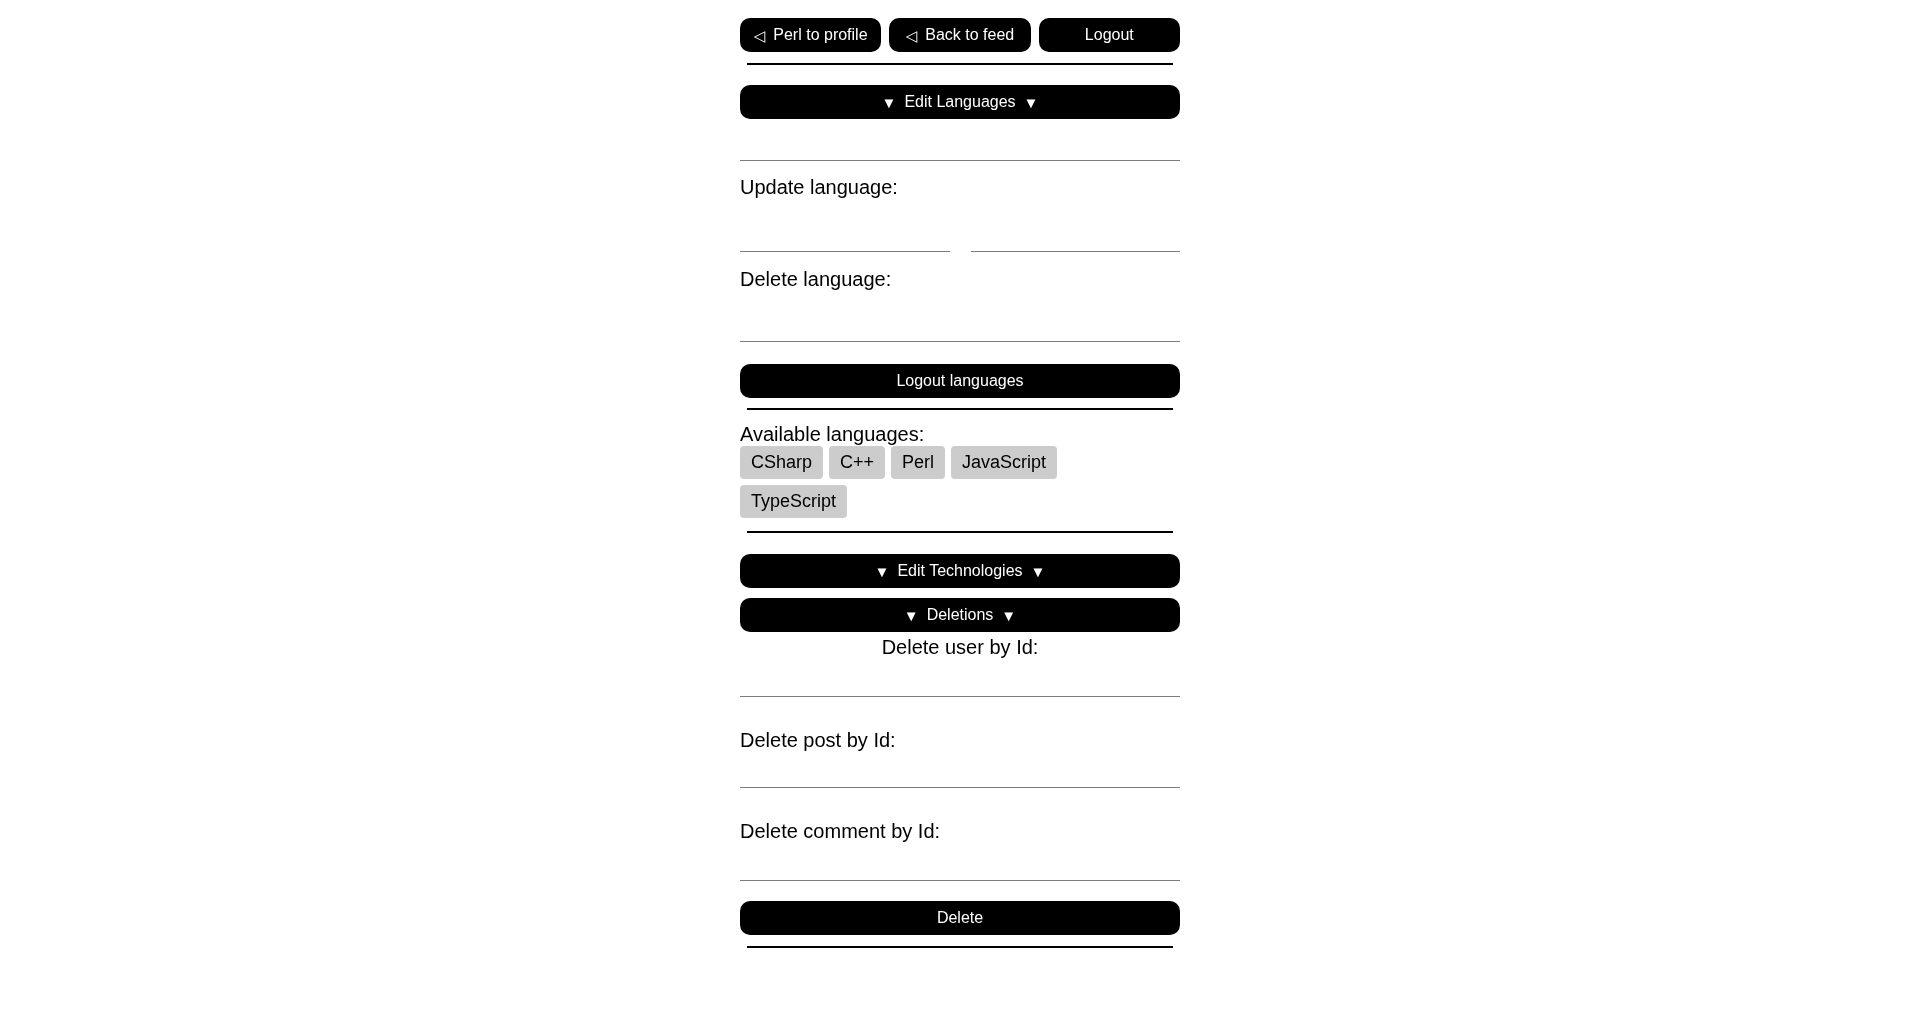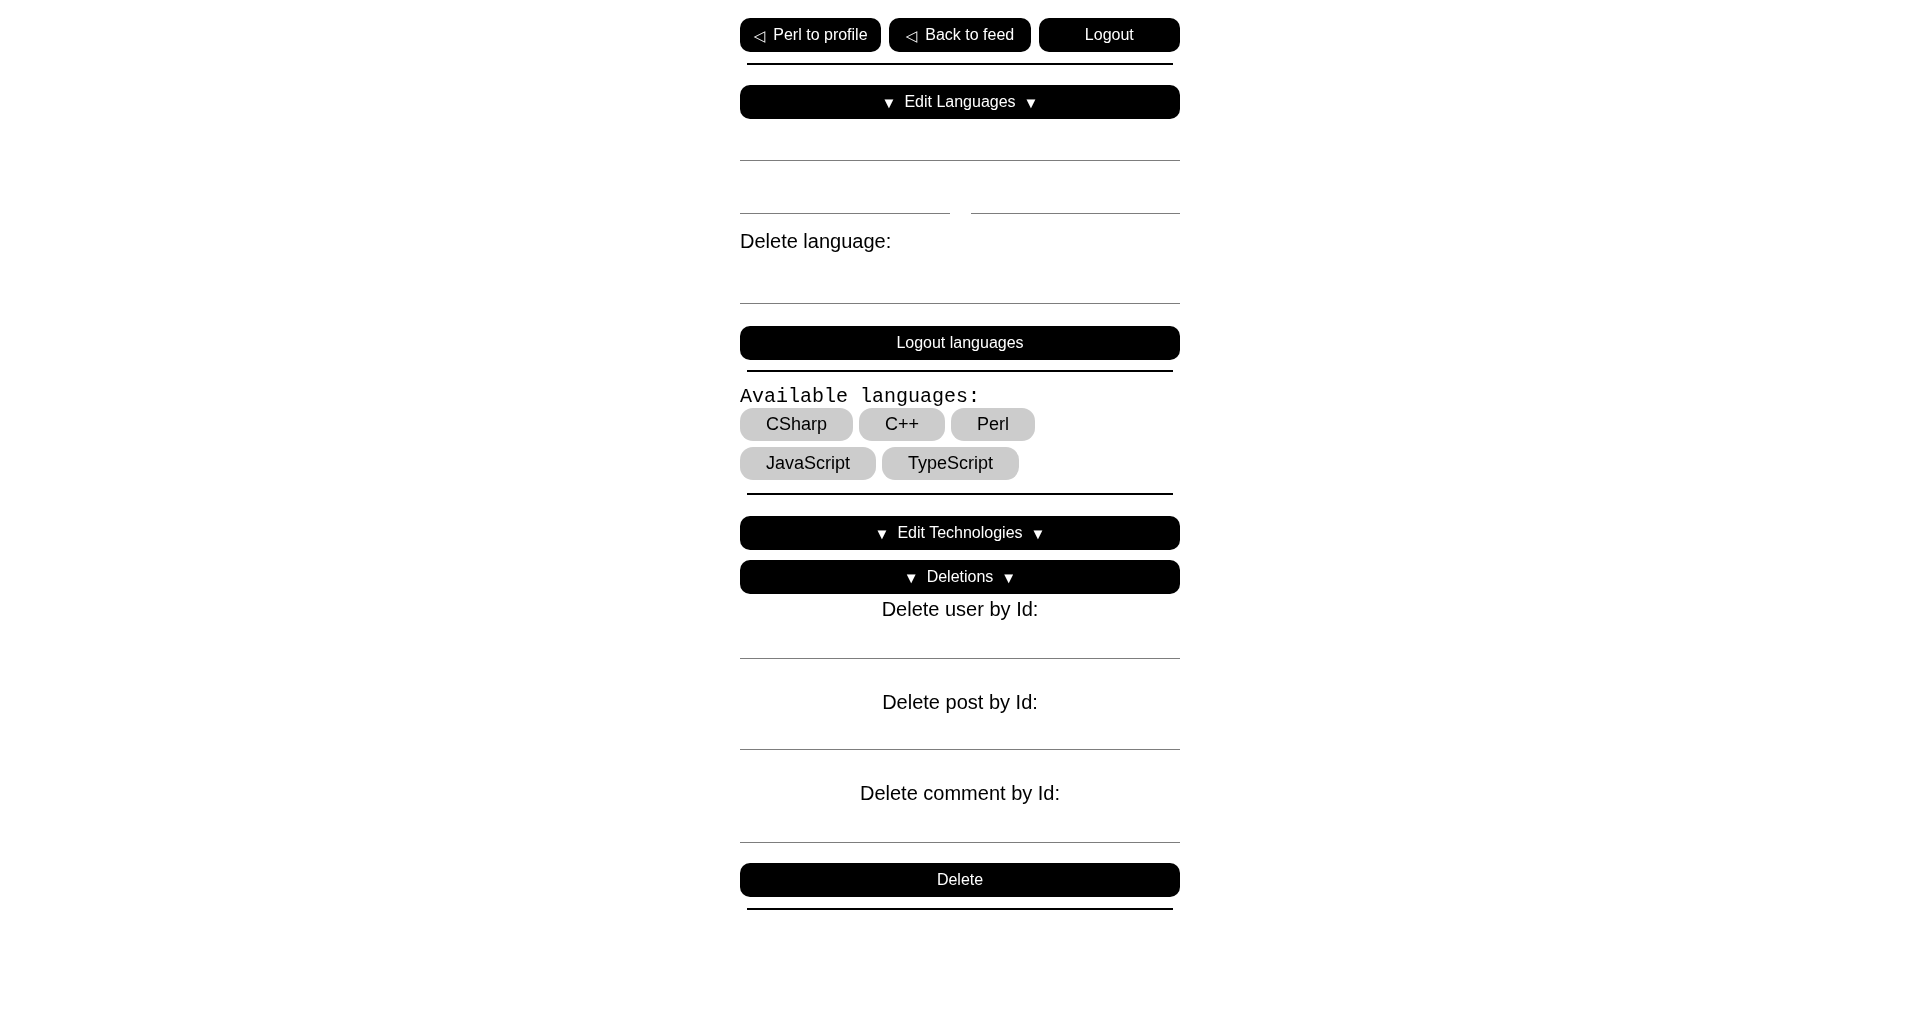--- a/index.html
+++ b/index.html
@@ -54,22 +54,22 @@
   .divider.after-tags  { margin-top: 13px; margin-bottom: 21px; }
   .divider.bottom      { margin-top: 11px; }
   
   .field-label {
     font-size: 20px;
     line-height: 23px;
     margin-top: 15px;
   }
   .field-label.mt16 { margin-top: 16px; }
   .field-label.mt18 { margin-top: 4px; text-align: center; }
-  .field-label.mt32 { margin-top: 32px; text-align: center; }
-  .field-label.mt13 { margin-top: 13px; font-family: Liberation Mono, monospace; }
+  .field-label.mt32 { margin-top: 32px; }
+  .field-label.mt13 { margin-top: 13px; }
   
   .uinput {
     display: block;
     width: 100%;
     box-sizing: border-box;
     border: 0;
     border-bottom: 1px solid #7d7d7d;
     border-radius: 0;
     height: 26px;
     font-size: 18px;
@@ -91,22 +91,22 @@
   .tags {
     display: flex;
     flex-wrap: wrap;
     gap: 6px;
     width: 400px;
     margin-top: 0;
   }
   .tag {
     background: #cccccc;
     color: #000000;
-    border-radius: 13px;
-    padding: 5px 26px;
+    border-radius: 4px;
+    padding: 5px 11px;
     font-size: 18px;
     line-height: 23px;
     white-space: nowrap;
     text-align: center;
   }
 </style>
 </head>
 <body>
 
 <div class="viewport">
@@ -129,20 +129,21 @@
     <hr class="divider after-nav">
 
     <button class="btn btn-block">
       <span class="tri">▼</span>
       <span>Edit Languages</span>
       <span class="tri">▼</span>
     </button>
 
     <input class="uinput mt16" type="text" style="">
 
+    <div class="field-label">Update language:</div>
     <div class="input-row">
       <input class="uinput" type="text" style="">
       <input class="uinput" type="text" style="">
     </div>
 
     <div class="field-label mt16">Delete language:</div>
     <input class="uinput mt25" type="text" style="">
 
     <button class="btn btn-block btn-modify">
       <span>Logout languages</span>

